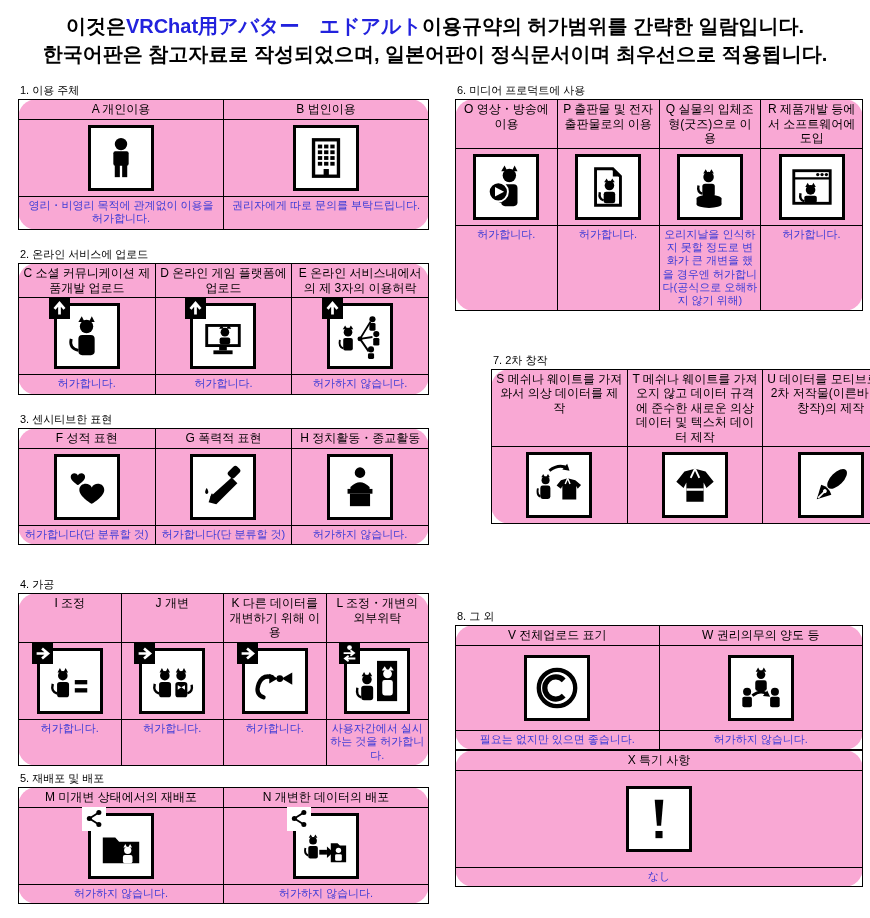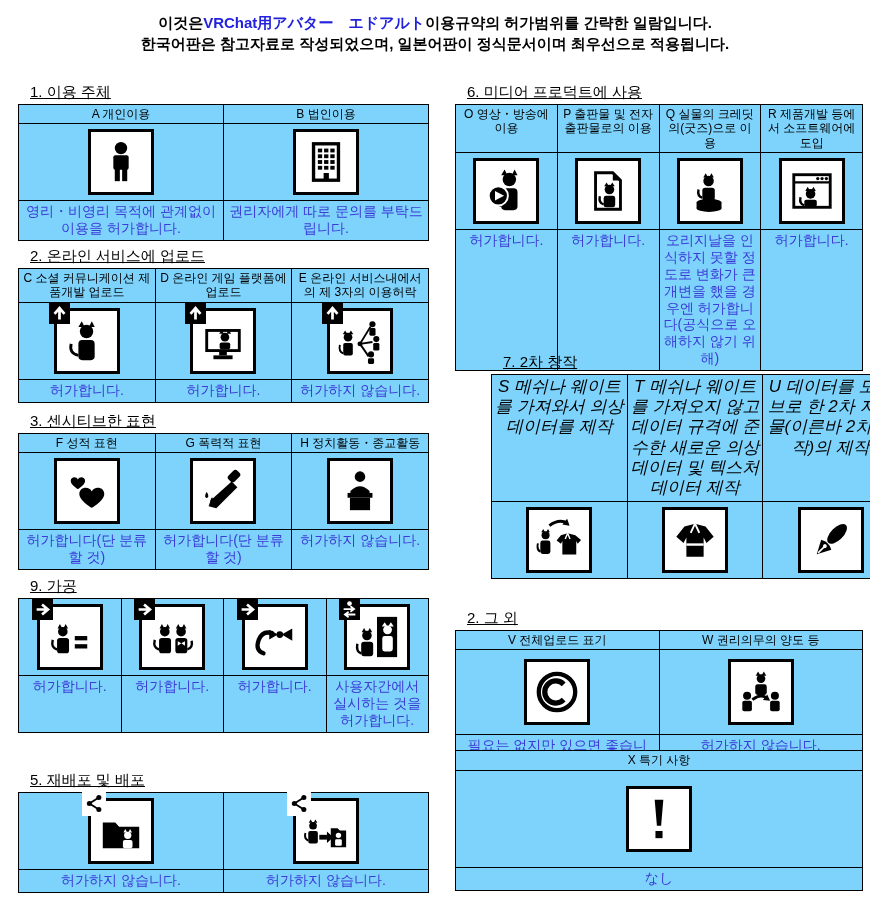--- a/index.html
+++ b/index.html
@@ -2,32 +2,32 @@
 <html><head>
 <meta charset="utf-8">
 <style>
   html,body{margin:0;padding:0;}
   body{
     width:870px;height:918px;background:#fff;position:relative;
     font-family:"Liberation Sans","DejaVu Sans",sans-serif;color:#000;
     overflow:hidden;
   }
   .title{position:absolute;top:12px;left:0;width:870px;text-align:center;
-    font-weight:bold;font-size:15px;line-height:1.42;}
+    font-weight:bold;font-size:20px;line-height:1.42;}
   .title .blue{color:#2222dd;}
   .section{position:absolute;}
-  .sec-label{font-size:15px;margin:0 0 3px 12px;line-height:1.1;text-decoration:underline;}
-  .tbl{display:table;width:100%;border-collapse:collapse;table-layout:fixed;background:#7dd3fc;}
+  .sec-label{font-size:11px;margin:0 0 3px 2px;line-height:1.1;}
+  .tbl{display:table;width:100%;border-collapse:collapse;table-layout:fixed;background:#f9a8d4;border-radius:19px;}
   .trow{display:table-row;}
   .th,.ticon,.tres{display:table-cell;border:1.5px solid #000;text-align:center;}
   .th{vertical-align:top;font-size:12px;line-height:1.22;padding:2px 3px;}
   .ticon{vertical-align:middle;padding:5px 4px;}
-  .tres{vertical-align:top;font-size:14px;line-height:1.22;padding:2px 3px 3px;color:#3b3bd6;}
+  .tres{vertical-align:top;font-size:11px;line-height:1.22;padding:2px 3px 3px;color:#3b3bd6;}
   .sec6 .tres{line-height:1.2;}
-  .sec7 .th,.sec7 .tres{font-size:17px;line-height:1.2;font-style:italic;}
+  .sec7 .th,.sec7 .tres{font-size:12px;line-height:1.2;}
   .icon-box{width:66px;height:66px;border:3.5px solid #000;background:#fff;
     box-sizing:border-box;display:flex;align-items:center;justify-content:center;
     position:relative;margin:0 auto;}
   .icon-box svg.main{width:46px;height:46px;display:block;}
   .icon-box svg .fill{fill:#000;}
   .badge{position:absolute;top:-8px;left:-8px;width:21px;height:21px;background:#000;
     display:flex;align-items:center;justify-content:center;}
   .badge svg{width:19px;height:19px;display:block;}
   .badge.share{background:#fff;width:24px;height:24px;top:-9px;left:-9px;}
   .tall-icon{padding:15px 4px;}
@@ -203,22 +203,28 @@
     </div>
     <div class="trow">
       <div class="tres">허가합니다(단 분류할 것)</div>
       <div class="tres">허가합니다(단 분류할 것)</div>
       <div class="tres">허가하지 않습니다.</div>
     </div>
   </div>
 </div>
 
 <div class="section sec4" style="left:18px;top:578px;width:410px;">
-  <div class="sec-label">9. 가공</div>
-  <div class="tbl">
+  <div class="sec-label">4. 가공</div>
+  <div class="tbl">
+    <div class="trow">
+      <div class="th">I 조정</div>
+      <div class="th">J 개변</div>
+      <div class="th">K 다른 데이터를 개변하기 위해 이용</div>
+      <div class="th">L 조정・개변의 외부위탁</div>
+    </div>
     <div class="trow">
       <div class="ticon">
         <div class="icon-box">
           <div class="badge">
               <svg viewBox="0 0 21 21">
                 <path d="M4 10.5 H15 M10 5 L16.5 10.5 L10 16" stroke="#fff" stroke-width="3" fill="none"></path>
               </svg>
             </div>
           <svg class="main" viewBox="0 0 48 48">
               <path class="fill" d="M11 15 L13.5 10.5 L16 15 Z"></path>
@@ -298,20 +304,24 @@
       <div class="tres">허가합니다.</div>
       <div class="tres">사용자간에서 실시하는 것을 허가합니다.</div>
     </div>
   </div>
 </div>
 
 <div class="section sec5" style="left:18px;top:772px;width:410px;">
   <div class="sec-label">5. 재배포 및 배포</div>
   <div class="tbl">
     <div class="trow">
+      <div class="th">M 미개변 상태에서의 재배포</div>
+      <div class="th">N 개변한 데이터의 배포</div>
+    </div>
+    <div class="trow">
       <div class="ticon">
         <div class="icon-box">
           <div class="badge share">
               <svg viewBox="0 0 24 24">
                 <circle cx="5.5" cy="12" r="3.2"></circle>
                 <circle cx="17.5" cy="4.5" r="3.2"></circle>
                 <circle cx="17.5" cy="19.5" r="3.2"></circle>
                 <path d="M5.5 12 L17.5 4.5 M5.5 12 L17.5 19.5" stroke="#000" stroke-width="2.4" fill="none"></path>
               </svg>
             </div>
@@ -355,21 +365,21 @@
     </div>
   </div>
 </div>
 
 <div class="section sec6" style="left:455px;top:84px;width:407px;">
   <div class="sec-label">6. 미디어 프로덕트에 사용</div>
   <div class="tbl">
     <div class="trow">
       <div class="th">O 영상・방송에 이용</div>
       <div class="th">P 출판물 및 전자출판물로의 이용</div>
-      <div class="th">Q 실물의 크레딧의(굿즈)으로 이용</div>
+      <div class="th">Q 실물의 입체조형(굿즈)으로 이용</div>
       <div class="th">R 제품개발 등에서 소프트웨어에 도입</div>
     </div>
     <div class="trow">
       <div class="ticon">
         <div class="icon-box">
           <svg class="main" viewBox="0 0 48 48">
               <path class="fill" d="M19 7.5 L22.5 1.5 L25.5 7.5 Z"></path>
               <path class="fill" d="M30 7.5 L33 1.5 L36 7.5 Z"></path>
               <circle class="fill" cx="27.5" cy="12" r="7"></circle>
               <rect class="fill" x="19" y="21" width="17" height="23" rx="4"></rect>
@@ -475,21 +485,21 @@
                 <circle cx="24" cy="33" r="2" fill="#fff"></circle>
               </g>
             </svg>
         </div>
       </div>
     </div>
   </div>
 </div>
 
 <div class="section sec8" style="left:455px;top:610px;width:407px;">
-  <div class="sec-label">2. 그 외</div>
+  <div class="sec-label">8. 그 외</div>
   <div class="tbl">
     <div class="trow">
       <div class="th">V 전체업로드 표기</div>
       <div class="th">W 권리의무의 양도 등</div>
     </div>
     <div class="trow">
       <div class="ticon big-icon">
         <div class="icon-box">
           <svg class="main" viewBox="0 0 48 48">
               <circle cx="24" cy="24" r="19" fill="none" stroke="#000" stroke-width="4.5"></circle>

